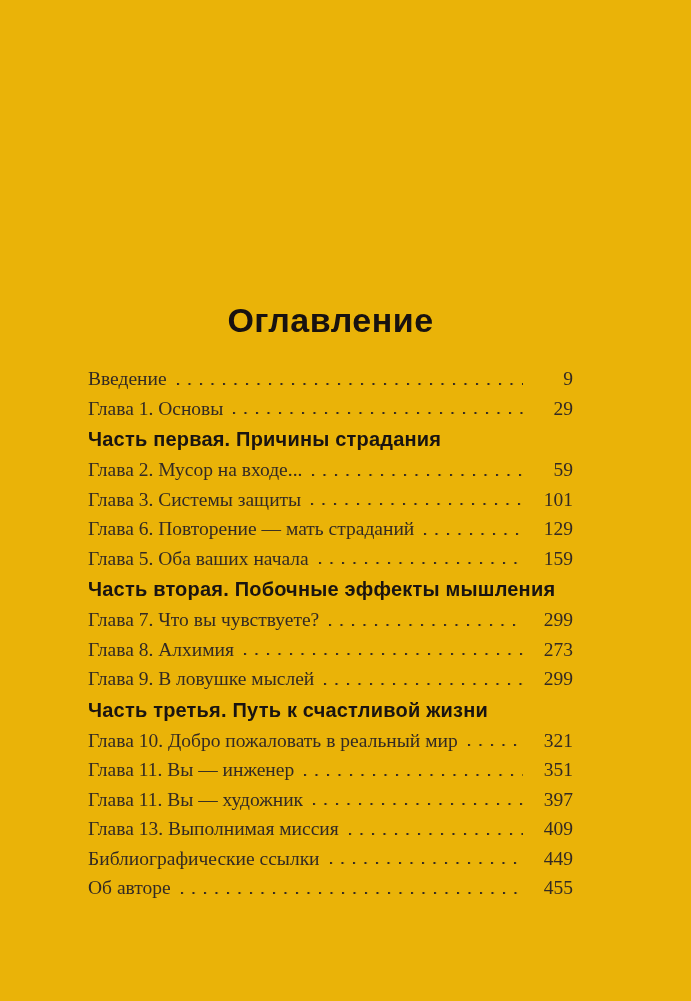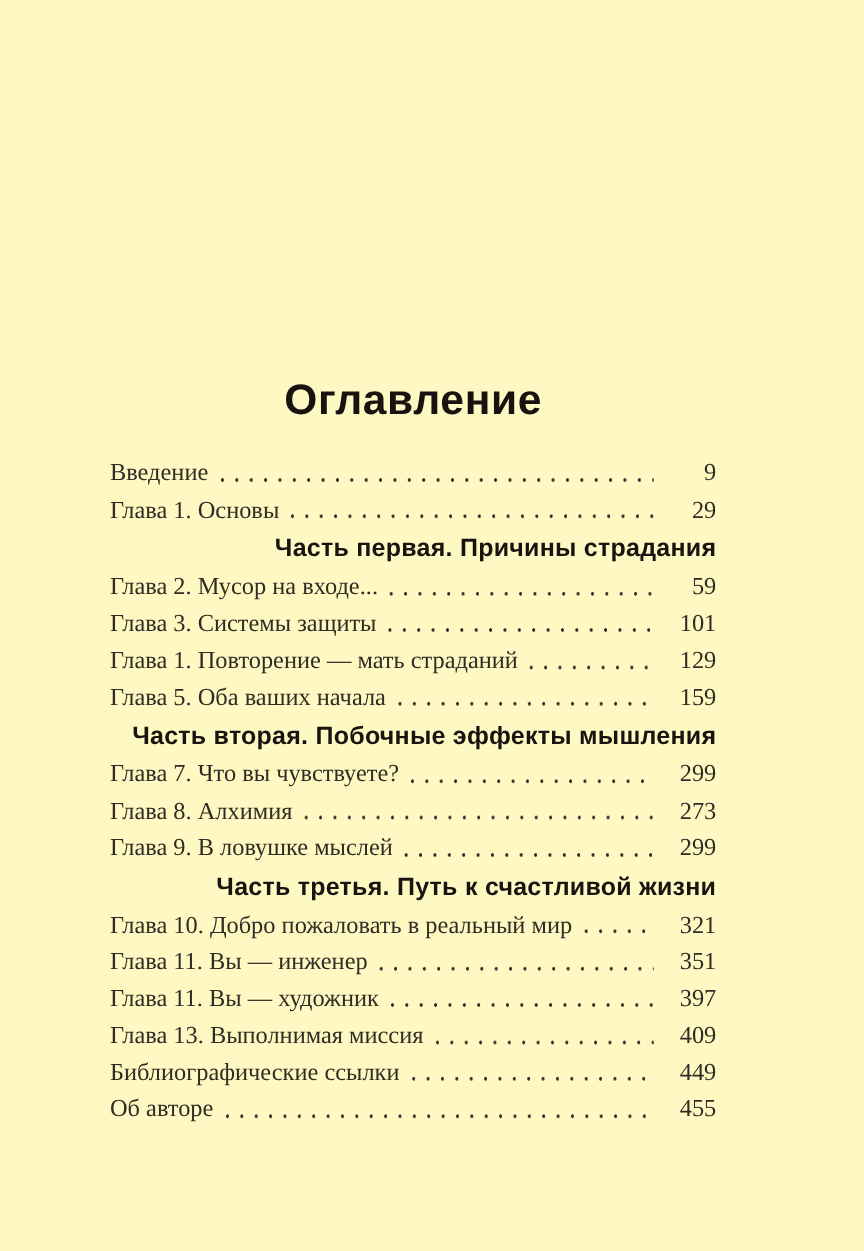--- a/index.html
+++ b/index.html
@@ -4,21 +4,21 @@
 <style>
   html, body {
     margin: 0;
     padding: 0;
     background: #ffffff;
   }
   .page {
     position: relative;
     width: 691px;
     height: 1001px;
-    background: #fef9c3;
+    background: #eab308;
     overflow: hidden;
     font-family: "Liberation Serif", "DejaVu Serif", serif;
   }
   .title {
     position: absolute;
     top: 298px;
     left: 88px;
     width: 485px;
     margin: 0;
     text-align: center;
@@ -59,21 +59,21 @@
   }
   .row .pagenum {
     flex: 0 0 auto;
     min-width: 36px;
     text-align: right;
   }
   .section {
     margin: 4px 0;
     height: 24px;
     line-height: 24px;
-    text-align: right;
+    text-align: left;
     font-family: "Liberation Sans", "DejaVu Sans", sans-serif;
     font-weight: 700;
     font-size: 20px;
     letter-spacing: 0.2px;
     color: #1a1411;
     white-space: nowrap;
   }
 </style>
 </head>
 <body>
@@ -104,21 +104,21 @@
       <span class="pagenum">59</span>
     </div>
 
     <div class="row">
       <span class="label">Глава 3. Системы защиты</span>
       <span class="leader"></span>
       <span class="pagenum">101</span>
     </div>
 
     <div class="row">
-      <span class="label">Глава 1. Повторение — мать страданий</span>
+      <span class="label">Глава 6. Повторение — мать страданий</span>
       <span class="leader"></span>
       <span class="pagenum">129</span>
     </div>
 
     <div class="row">
       <span class="label">Глава 5. Оба ваших начала</span>
       <span class="leader"></span>
       <span class="pagenum">159</span>
     </div>
 

